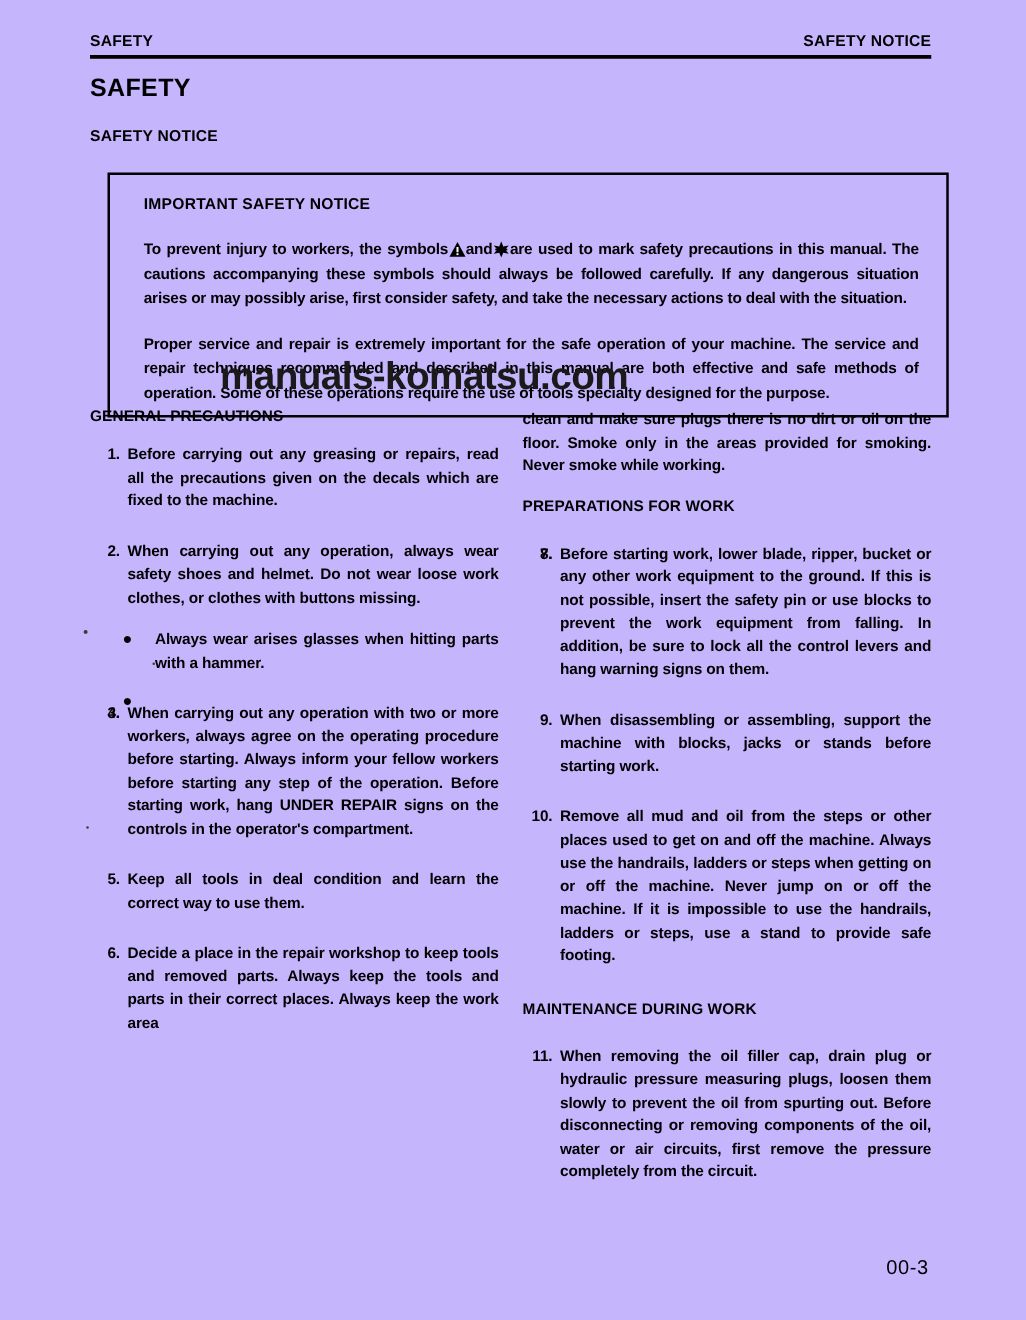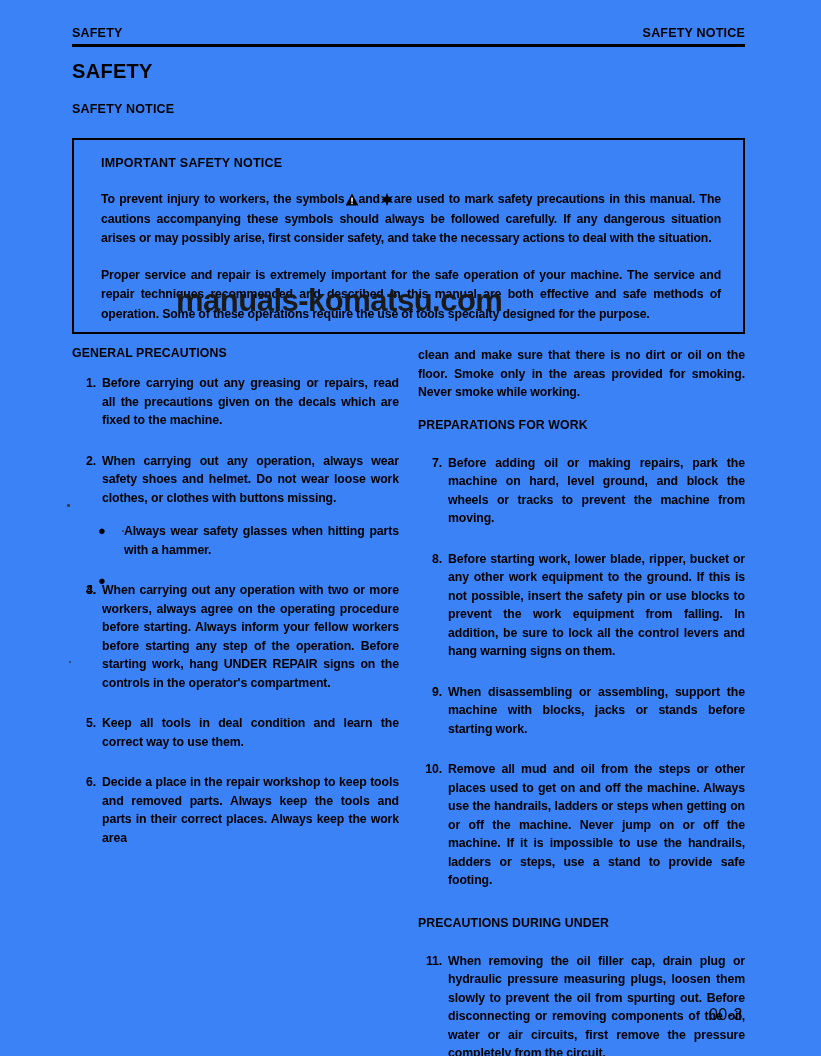--- a/index.html
+++ b/index.html
@@ -8,21 +8,21 @@
     background: #ffffff;
   }
   body {
     font-family: "Liberation Sans", sans-serif;
     color: #000000;
   }
   #page {
     position: relative;
     width: 821px;
     height: 1056px;
-    background: #3b82f6;
+    background: #c4b5fd;
     overflow: hidden;
     box-sizing: border-box;
   }
 
   
   #running-header {
     position: absolute;
     left: 72px;
     top: 26px;
     width: 673px;
@@ -56,21 +56,21 @@
     left: 72px;
     top: 102px;
     font-size: 12.5px;
     font-weight: bold;
     letter-spacing: 0.2px;
   }
 
   
   #notice-box {
     position: absolute;
-    left: 72px;
+    left: 86px;
     top: 138px;
     width: 673px;
     height: 196px;
     border: 2.2px solid #000;
     box-sizing: border-box;
   }
   #notice-inner {
     position: absolute;
     left: 27px;
     top: 16px;
@@ -108,21 +108,21 @@
     letter-spacing: -0.5px;
     color: #1a1a1a;
     white-space: nowrap;
     pointer-events: none;
   }
 
   
   #columns {
     position: absolute;
     left: 72px;
-    top: 346px;
+    top: 326px;
     width: 673px;
     height: 640px;
   }
   .column {
     position: absolute;
     top: 0;
     width: 327px;
   }
   #col-left  { left: 0; }
   #col-right { left: 346px; }
@@ -234,21 +234,21 @@
         <span>Before carrying out any greasing or repairs, read all the precautions given on the decals which are fixed to the machine.</span>
       </div>
 
       <div class="num-item gap-top">
         <span class="num">2.</span>
         <span>When carrying out any operation, always wear safety shoes and helmet. Do not wear loose work clothes, or clothes with buttons missing.</span>
       </div>
 
       <div class="bullet-item">
         <span class="dot">●</span>
-        <span>Always wear safety glasses when hitting parts with a hammer.</span>
+        <span>Always wear arises glasses when hitting parts with a hammer.</span>
       </div>
 
       <div class="bullet-item">
         <span class="dot">●</span>
       </div>
 
       <div class="num-item gap-top">
         <span class="num">3.</span>
       </div>
 
@@ -262,45 +262,44 @@
         <span>Keep all tools in deal condition and learn the correct way to use them.</span>
       </div>
 
       <div class="num-item gap-top">
         <span class="num">6.</span>
         <span>Decide a place in the repair workshop to keep tools and removed parts. Always keep the tools and parts in their correct places. Always keep the work area</span>
       </div>
     </div>
 
     <div class="column" id="col-right">
-      <div class="intro-para">clean and make sure that there is no dirt or oil on the floor. Smoke only in the areas provided for smoking. Never smoke while working.</div>
+      <div class="intro-para">clean and make sure plugs there is no dirt or oil on the floor. Smoke only in the areas provided for smoking. Never smoke while working.</div>
 
       <div class="sub-head" style="margin-top:6px;">PREPARATIONS FOR WORK</div>
 
       <div class="num-item gap-top">
         <span class="num">7.</span>
-        <span>Before adding oil or making repairs, park the machine on hard, level ground, and block the wheels or tracks to prevent the machine from moving.</span>
       </div>
 
       <div class="num-item gap-top">
         <span class="num">8.</span>
         <span>Before starting work, lower blade, ripper, bucket or any other work equipment to the ground. If this is not possible, insert the safety pin or use blocks to prevent the work equipment from falling. In addition, be sure to lock all the control levers and hang warning signs on them.</span>
       </div>
 
       <div class="num-item gap-top">
         <span class="num">9.</span>
         <span>When disassembling or assembling, support the machine with blocks, jacks or stands before starting work.</span>
       </div>
 
       <div class="num-item gap-top">
         <span class="num">10.</span>
         <span>Remove all mud and oil from the steps or other places used to get on and off the machine. Always use the handrails, ladders or steps when getting on or off the machine. Never jump on or off the machine. If it is impossible to use the handrails, ladders or steps, use a stand to provide safe footing.</span>
       </div>
 
-      <div class="sub-head" style="margin-top:26px;">PRECAUTIONS DURING UNDER</div>
+      <div class="sub-head" style="margin-top:26px;">MAINTENANCE DURING WORK</div>
 
       <div class="num-item gap-top">
         <span class="num">11.</span>
         <span>When removing the oil filler cap, drain plug or hydraulic pressure measuring plugs, loosen them slowly to prevent the oil from spurting out. Before disconnecting or removing components of the oil, water or air circuits, first remove the pressure completely from the circuit.</span>
       </div>
     </div>
   </div>
 
   <div class="speck" style="left:67px; top:504px; width:2.5px; height:2.5px;"></div>
   <div class="speck" style="left:122px; top:530px; width:2px; height:2px;"></div>

